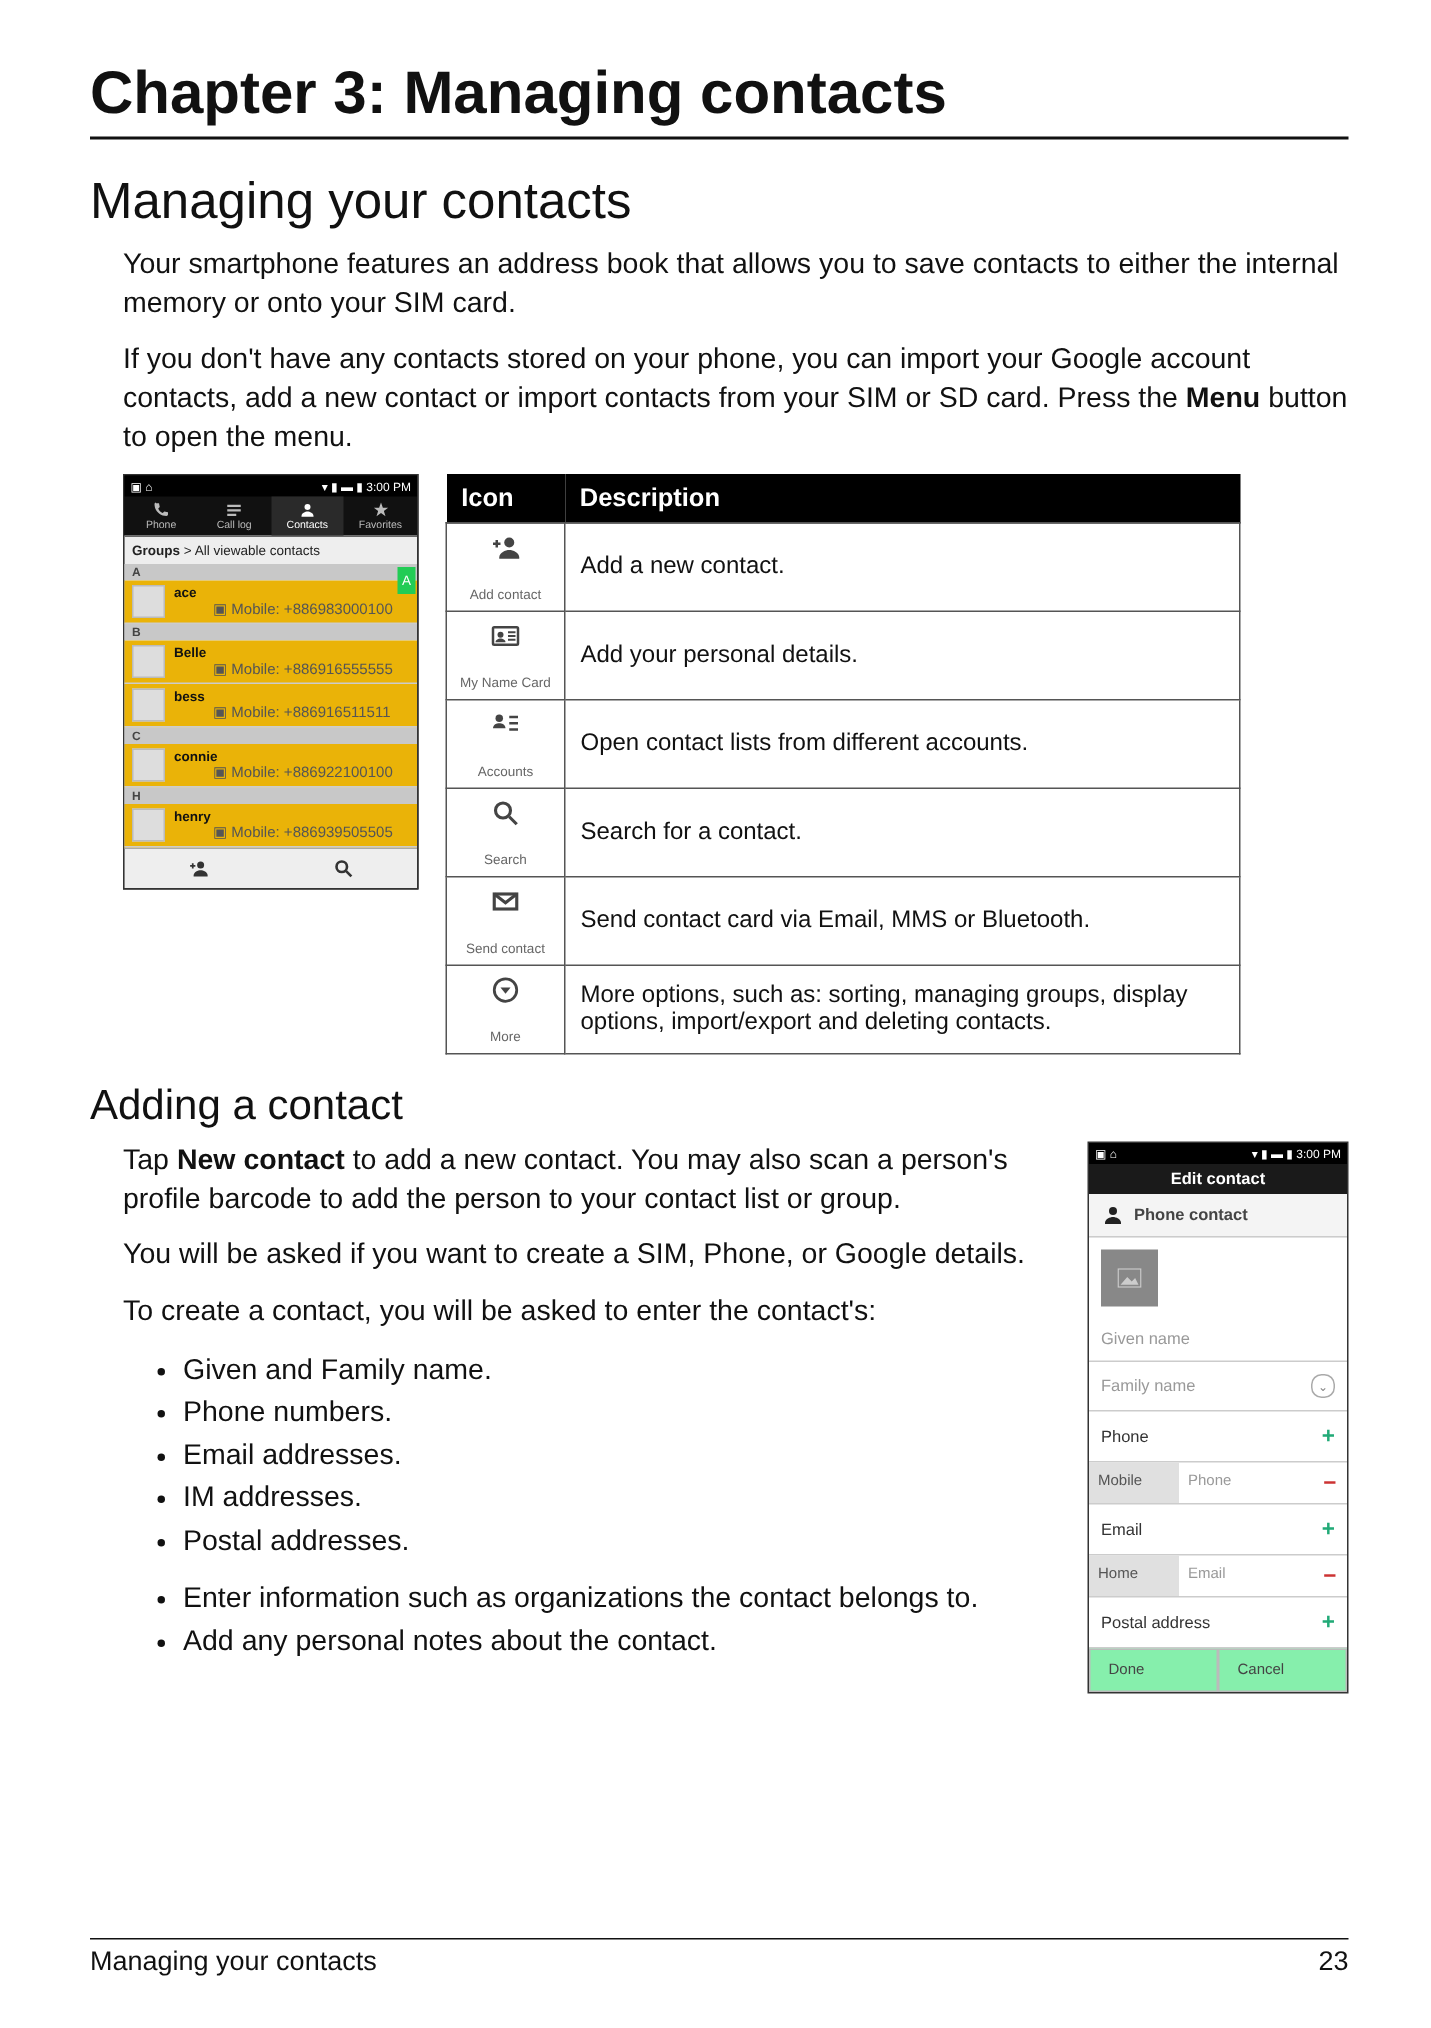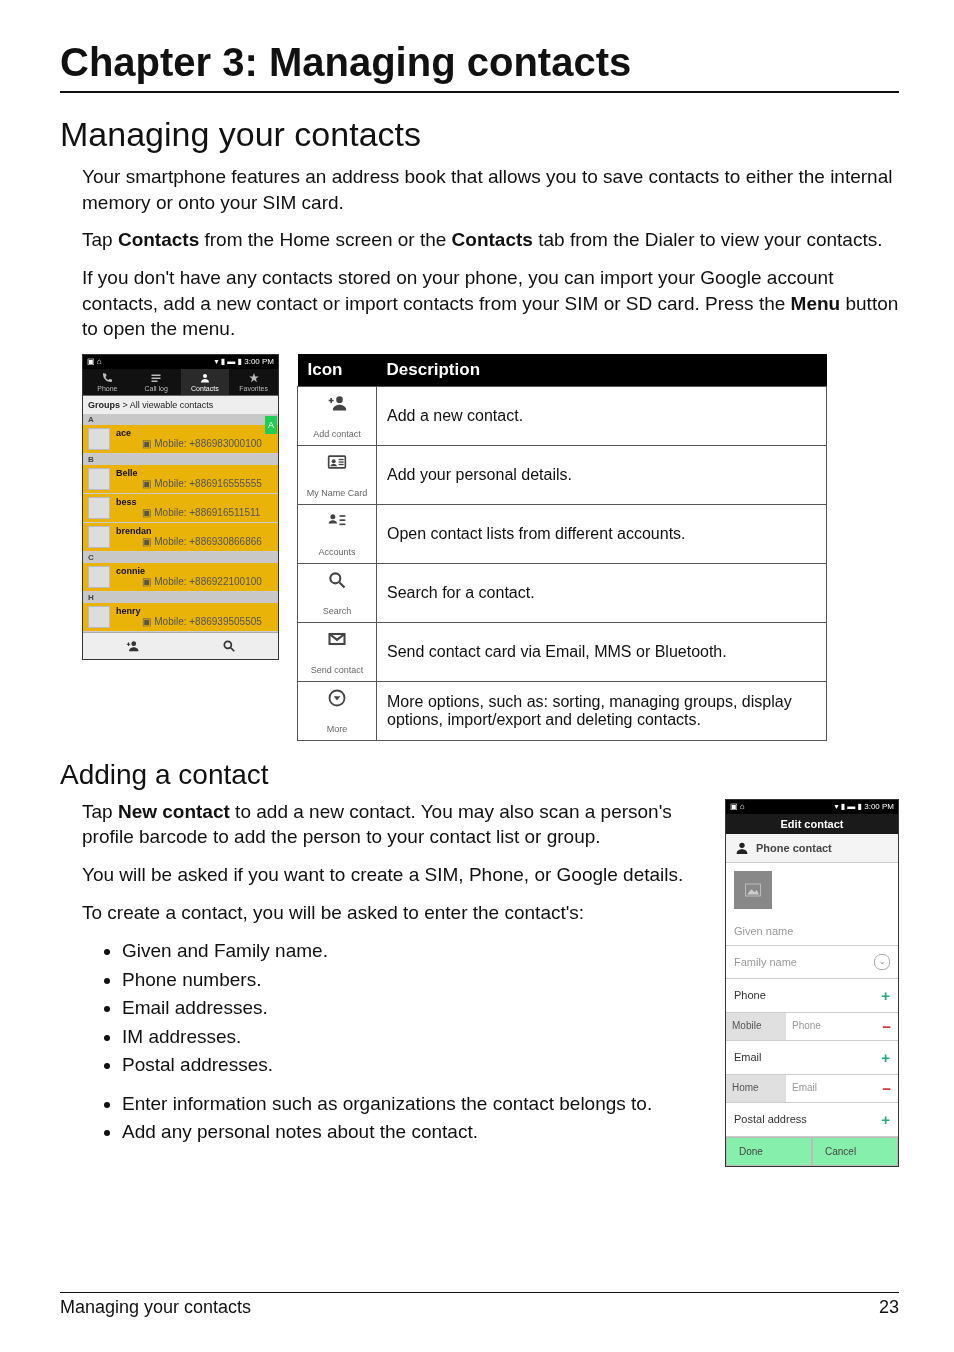--- a/index.html
+++ b/index.html
@@ -69,23 +69,20 @@
 
 <div class="page">
   <h1 class="chapter">Chapter 3: Managing contacts</h1>
   <hr class="rule">
 
   <h2 class="section">Managing your contacts</h2>
 
   <div class="body-col">
     <p class="para">Your smartphone features an address book that allows you to save contacts to either the internal memory or onto your SIM card.</p>
     <p class="para">
-      <span>Tap </span><b>Contacts</b><span> from the Home screen or the </span><b>Contacts</b><span> tab from the Dialer to view your contacts.</span>
-    </p>
-    <p class="para">
       <span>If you don't have any contacts stored on your phone, you can import your Google account contacts, add a new contact or import contacts from your SIM or SD card. Press the </span><b>Menu</b><span> button to open the menu.</span>
     </p>
 
     <div class="screens-row">
 
       <div class="phone">
         <div class="statusbar">
           <span>▣ ⌂</span>
           <span>▾ ▮ ▬ ▮ <span>3:00 PM</span></span>
         </div>
@@ -139,27 +136,20 @@
             <div class="cn">
                 <span class="nm">Belle</span>
                 <span class="ph">▣ <span>Mobile: +886916555555</span></span>
               </div>
           </div>
           <div class="contact">
             <div class="av"></div>
             <div class="cn">
                 <span class="nm">bess</span>
                 <span class="ph">▣ <span>Mobile: +886916511511</span></span>
-              </div>
-          </div>
-          <div class="contact">
-            <div class="av"></div>
-            <div class="cn">
-                <span class="nm">brendan</span>
-                <span class="ph">▣ <span>Mobile: +886930866866</span></span>
               </div>
           </div>
 
           <div class="sectionletter">C</div>
           <div class="contact">
             <div class="av"></div>
             <div class="cn">
                 <span class="nm">connie</span>
                 <span class="ph">▣ <span>Mobile: +886922100100</span></span>
               </div>

